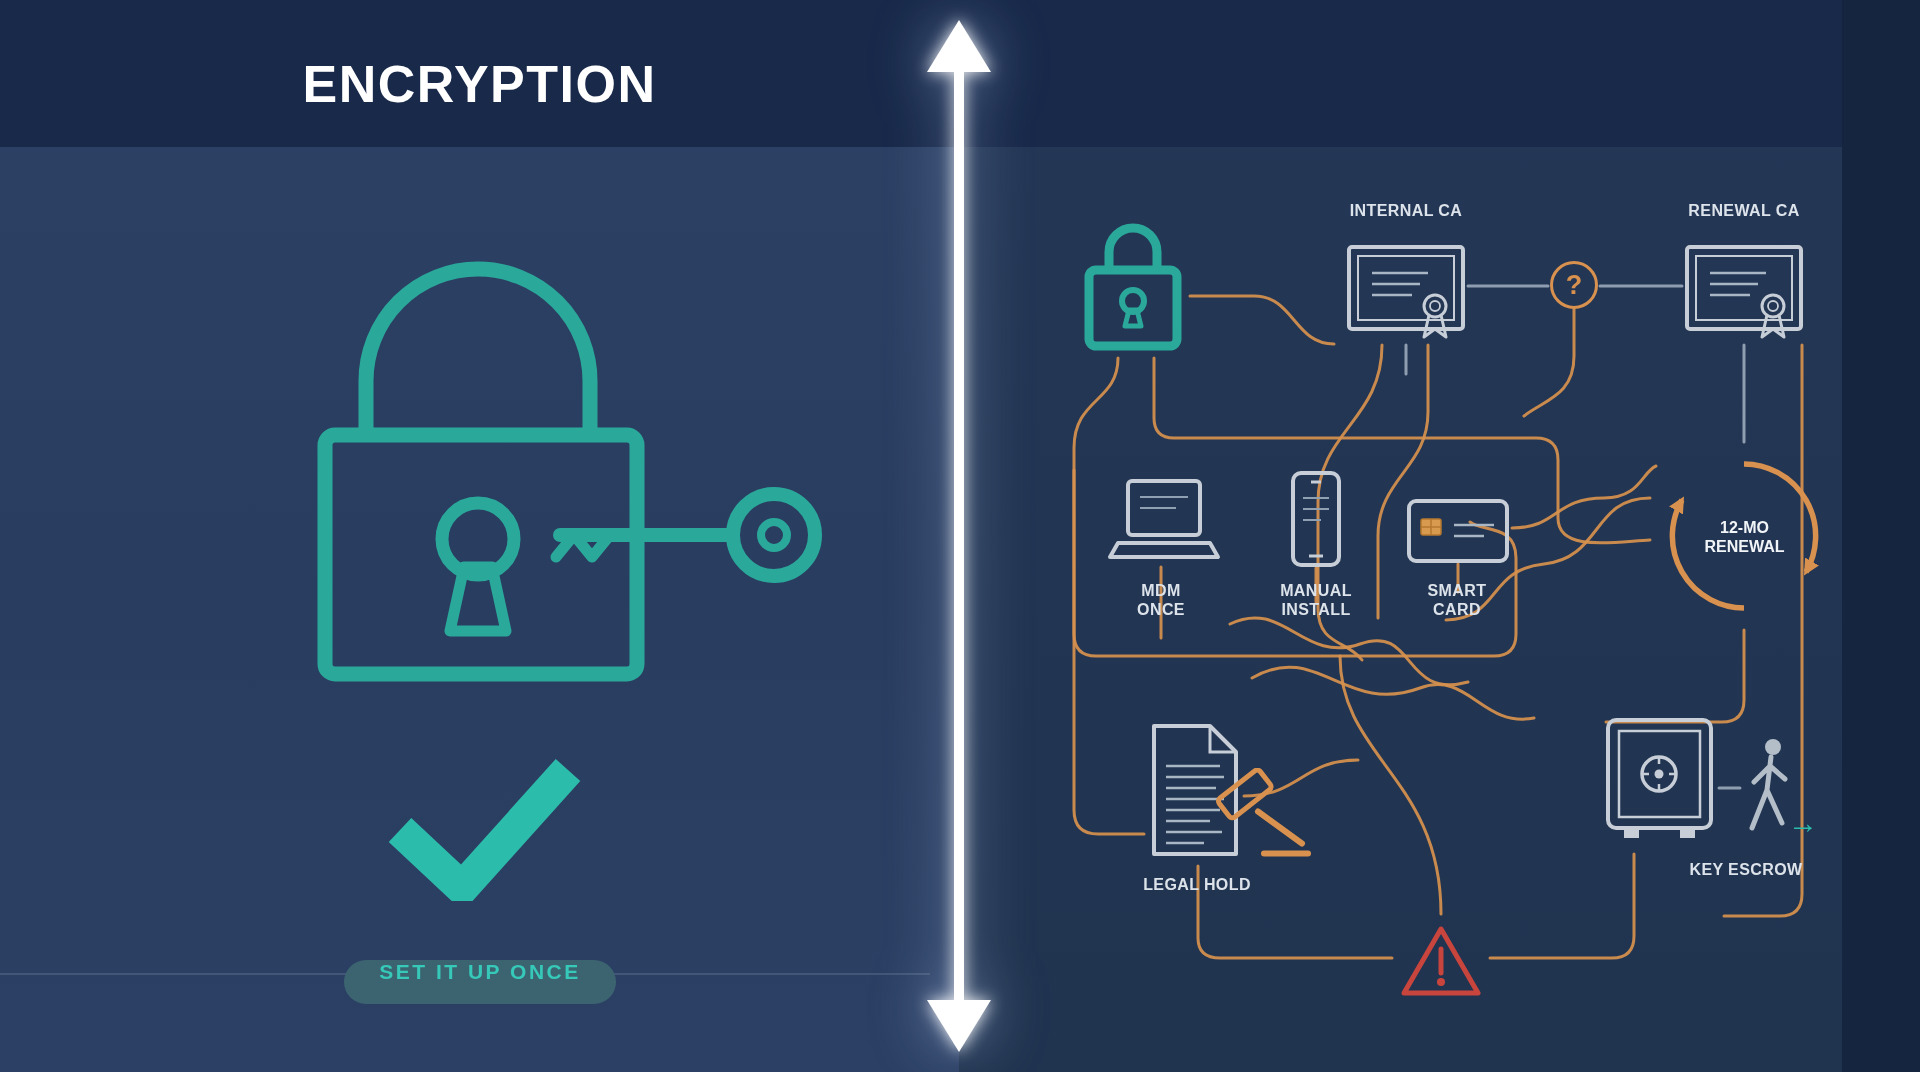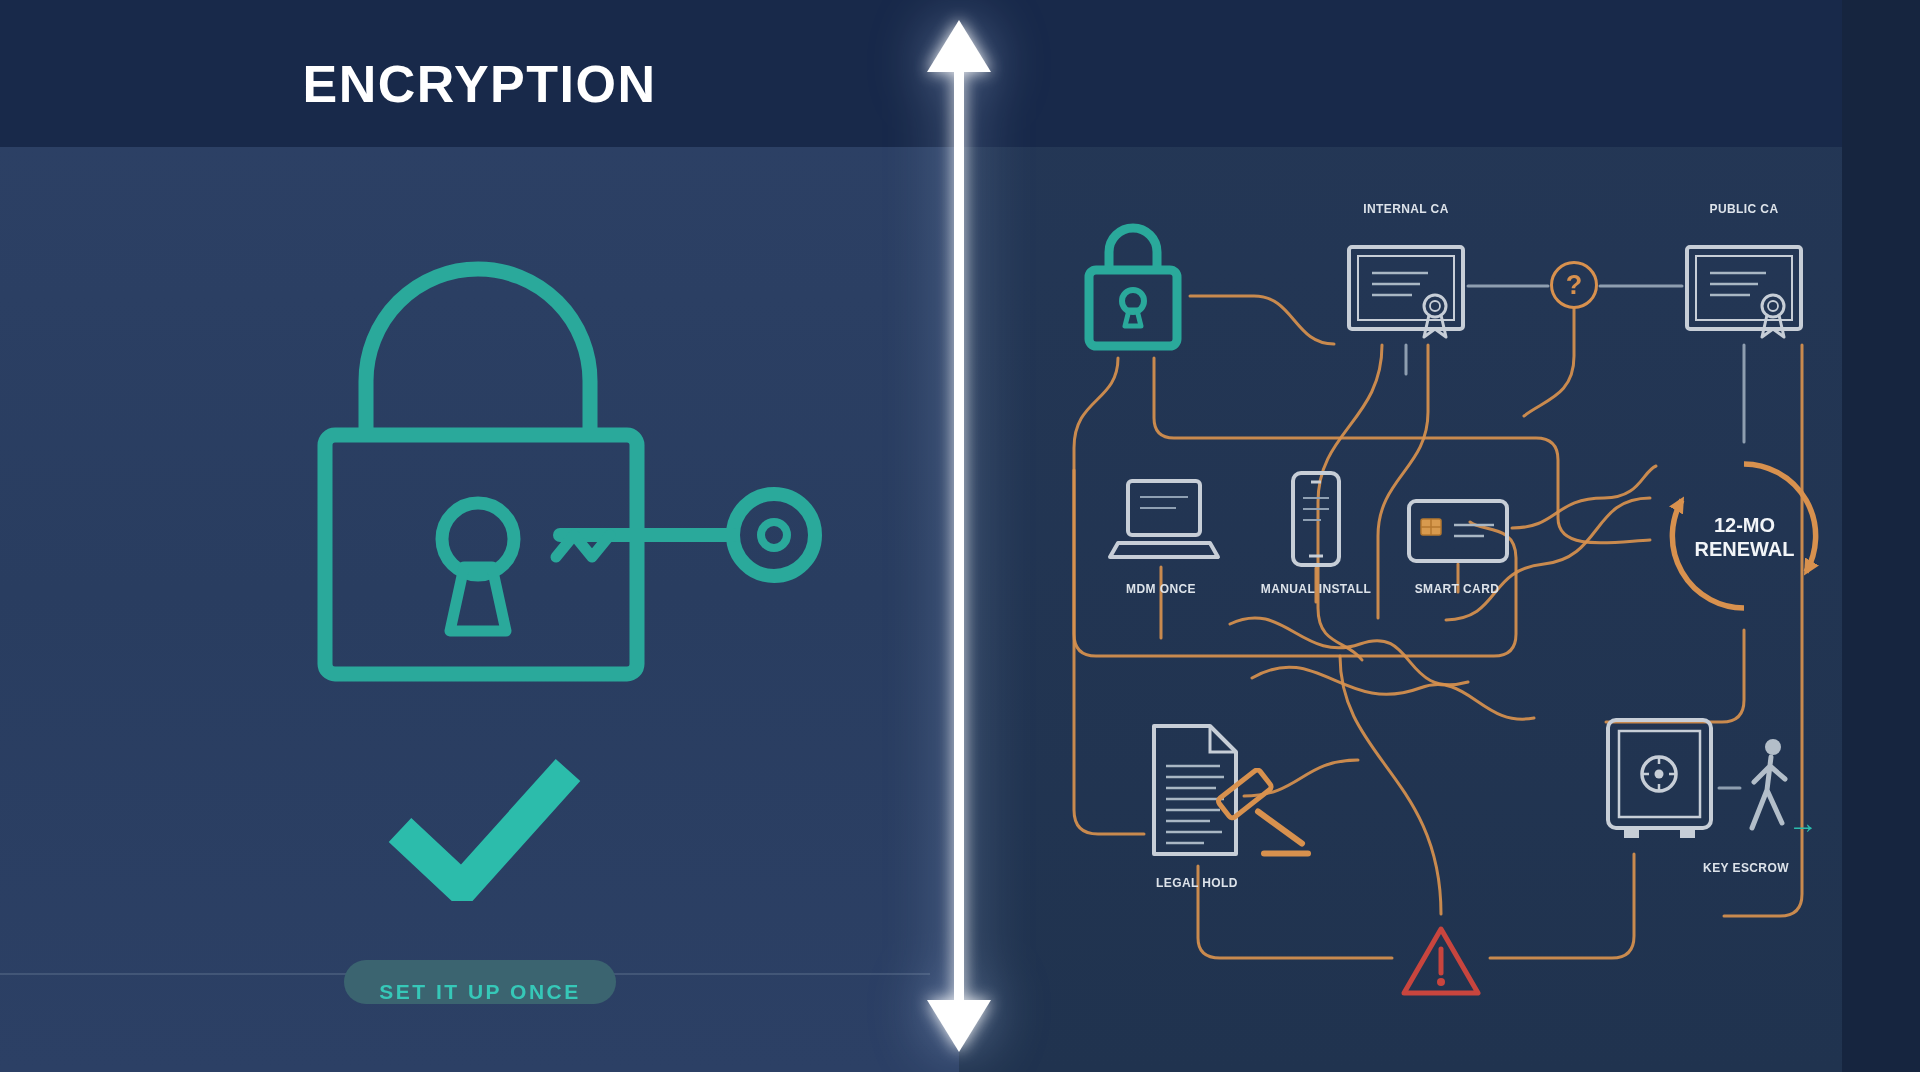--- a/index.html
+++ b/index.html
@@ -7,27 +7,27 @@
   .stage{position:relative;width:1842px;height:1072px;overflow:hidden}
   .abs{position:absolute}
   .panel{position:absolute;top:0;bottom:0}
   .panel-left{left:0;width:959px;background:linear-gradient(180deg,#2d4166 0%,#293d60 55%,#2c4065 100%)}
   .panel-right{left:959px;right:0;background:linear-gradient(180deg,#243756 0%,#20334f 100%)}
   .header-band{position:absolute;left:0;top:0;width:100%;height:147px;background:#18294a}
   .title{position:absolute;top:54px;color:#ffffff;font-size:52px;font-weight:800;letter-spacing:1.5px;text-align:center}
   .title-left{left:0;width:959px}
   .title-right{left:959px;width:961px}
 
-  .nlabel{position:absolute;color:#dde3ea;font-weight:700;font-size:12px;line-height:1.18;text-align:center;letter-spacing:.4px}
+  .nlabel{position:absolute;color:#dde3ea;font-weight:700;font-size:16px;line-height:1.18;text-align:center;letter-spacing:.4px}
 
   #padlock-key{left:300px;top:253px;width:560px;height:450px}
   #checkmark{left:386px;top:756px;width:195px;height:145px}
   #left-rule{left:0;top:973px;width:930px;height:2px;background:rgba(214,228,240,.14)}
   #badge{left:344px;top:960px;width:272px;height:44px;border-radius:22px;background:#3b6470;
-         display:flex;align-items:flex-end;justify-content:center;color:#36c8b8;
+         display:flex;align-items:flex-start;justify-content:center;color:#36c8b8;
          font-size:21px;font-weight:700;letter-spacing:2.5px}
 
   #connectors{left:0;top:0;width:1920px;height:1072px;pointer-events:none}
   #connectors path{fill:none;stroke-width:3;stroke-linecap:round;stroke-linejoin:round}
   #connectors .oc{stroke:#d8914e;opacity:.92}
   #connectors .gc{stroke:#9aaaba;opacity:.9}
 
   #mini-lock{left:1076px;top:208px;width:114px;height:150px}
   #lbl-internal{left:1320px;top:202px;width:172px}
   #cert-internal{left:1346px;top:243px;width:120px;height:100px;overflow:visible}
@@ -39,21 +39,21 @@
   #laptop{left:1106px;top:477px;width:116px;height:90px}
   #lbl-mdm{left:1126px;top:582px;width:70px}
   #phone{left:1284px;top:470px;width:64px;height:98px}
   #lbl-manual{left:1256px;top:582px;width:120px}
   #card{left:1406px;top:498px;width:104px;height:66px}
   #lbl-smart{left:1412px;top:582px;width:90px}
 
   #renewal{left:1652px;top:444px;width:185px;height:185px}
   #renewal svg{position:absolute;left:0;top:0;width:100%;height:100%}
   .renewal-label{position:absolute;left:50%;top:50%;transform:translate(-50%,-50%);width:104px;
-                 text-align:center;color:#f2f5f8;font-weight:700;font-size:20px;line-height:1.2}
+                 text-align:center;color:#f2f5f8;font-weight:700;font-size:16px;line-height:1.2}
 
   #doc{left:1146px;top:720px;width:98px;height:140px}
   #gavel{left:1206px;top:768px;width:110px;height:95px}
   #lbl-legal{left:1108px;top:876px;width:178px}
   #safe{left:1602px;top:714px;width:115px;height:135px}
   #lbl-escrow{left:1652px;top:861px;width:188px}
   #person{left:1742px;top:736px;width:56px;height:108px}
   #person-arrow{left:1788px;top:806px;font-size:30px;color:#2bbcab;font-weight:700}
   #warning{left:1398px;top:922px;width:86px;height:78px}
 
@@ -135,21 +135,21 @@
     <path d="M26,30 H82 M26,41 H74 M26,52 H66" stroke="#a9b7c4" stroke-width="2.5" fill="none"></path>
     <circle cx="89" cy="63" r="11" fill="none" stroke="#c7ced7" stroke-width="3"></circle>
     <circle cx="89" cy="63" r="5" fill="none" stroke="#c7ced7" stroke-width="1.8"></circle>
     <path d="M83,72 L78,94 L89,86 L100,94 L95,72" fill="none" stroke="#c7ced7" stroke-width="3" stroke-linejoin="round"></path>
   </svg>
 
   <div class="abs" id="question">
     <span>?</span>
   </div>
 
-  <div class="nlabel" id="lbl-public">PUBLIC CA</div>
+  <div class="nlabel" id="lbl-public">RENEWAL CA</div>
   <svg class="abs" id="cert-public" viewBox="0 0 120 100">
     <rect x="3" y="4" width="114" height="82" rx="3" fill="none" stroke="#c7ced7" stroke-width="4"></rect>
     <rect x="12" y="13" width="96" height="64" fill="none" stroke="#c7ced7" stroke-width="2"></rect>
     <path d="M26,30 H82 M26,41 H74 M26,52 H66" stroke="#a9b7c4" stroke-width="2.5" fill="none"></path>
     <circle cx="89" cy="63" r="11" fill="none" stroke="#c7ced7" stroke-width="3"></circle>
     <circle cx="89" cy="63" r="5" fill="none" stroke="#c7ced7" stroke-width="1.8"></circle>
     <path d="M83,72 L78,94 L89,86 L100,94 L95,72" fill="none" stroke="#c7ced7" stroke-width="3" stroke-linejoin="round"></path>
   </svg>
 
   <svg class="abs" id="laptop" viewBox="0 0 116 90">

